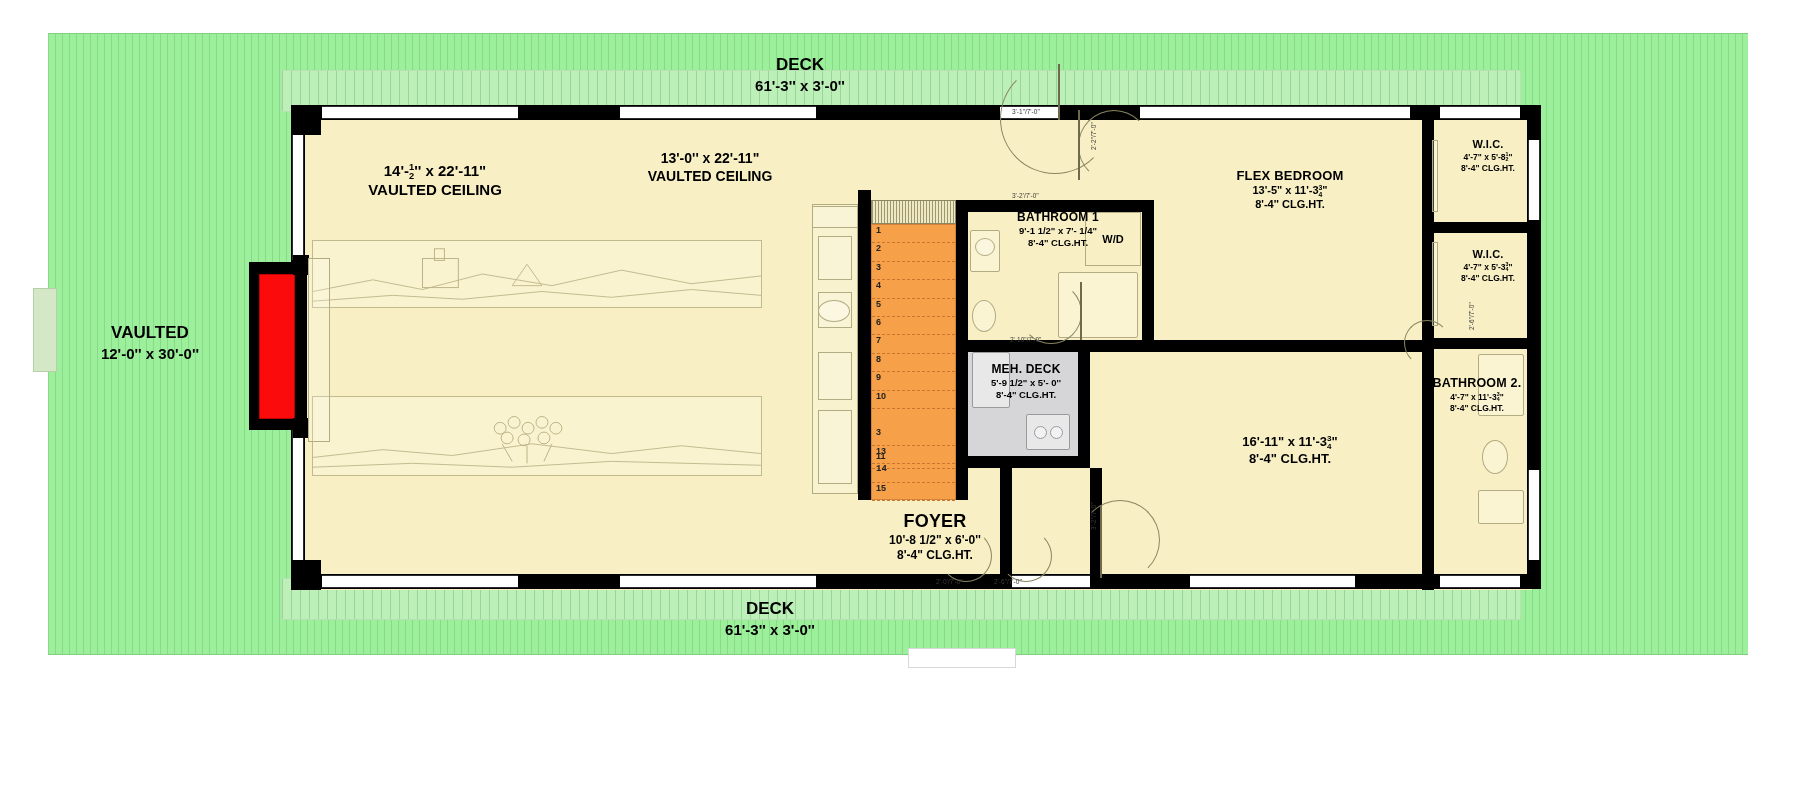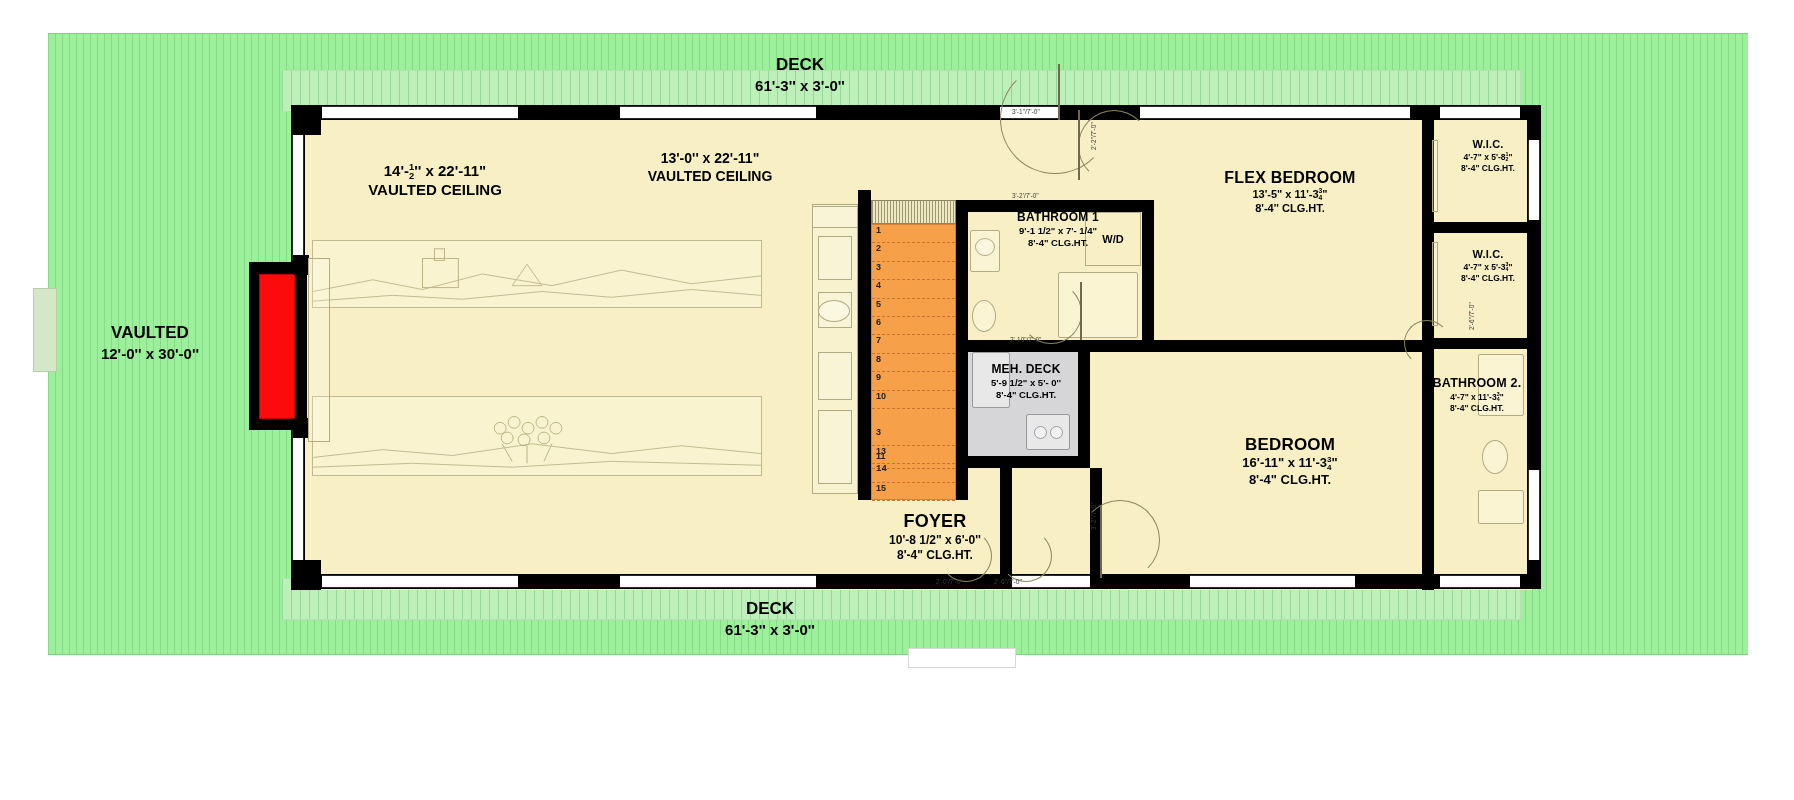--- a/index.html
+++ b/index.html
@@ -435,29 +435,28 @@
     <div class="clg">8'-4" CLG.HT.</div>
   </div>
 
   <div class="rlabel sz-md" style="left:820px; top:510px; width:230px;">
     <div class="nm">FOYER</div>
     <div class="dim">10'-8 1/2" x 6'-0''</div>
     <div class="clg">8'-4" CLG.HT.</div>
   </div>
 
   <div class="rlabel sz-sm" style="left:1160px; top:168px; width:260px;">
-    <div class="nm" style="font-size:16px;">FLEX BEDROOM</div>
+    <div class="nm" style="font-size:13px;">FLEX BEDROOM</div>
     <div class="dim" style="font-size:11px;">
       <span>13'-5" x 11'-3</span><span class="frac"><b>3</b><i>4</i></span><span>"</span>
     </div>
     <div class="clg" style="font-size:11px;">8'-4'' CLG.HT.</div>
   </div>
 
   <div class="rlabel sz-md" style="left:1140px; top:434px; width:300px;">
-    <div class="nm" style="font-size:17px;">BEDROOM</div>
     <div class="dim" style="font-size:13px;">
       <span>16'-11" x 11'-3</span><span class="frac"><b>3</b><i>4</i></span><span>"</span>
     </div>
     <div class="clg" style="font-size:13px;">8'-4" CLG.HT.</div>
   </div>
 
   <div class="rlabel sz-xs" style="left:1434px; top:138px; width:108px;">
     <div class="nm">W.I.C.</div>
     <div class="dim">
       <span>4'-7" x 5'-8</span><span class="frac"><b>1</b><i>2</i></span><span>"</span>

